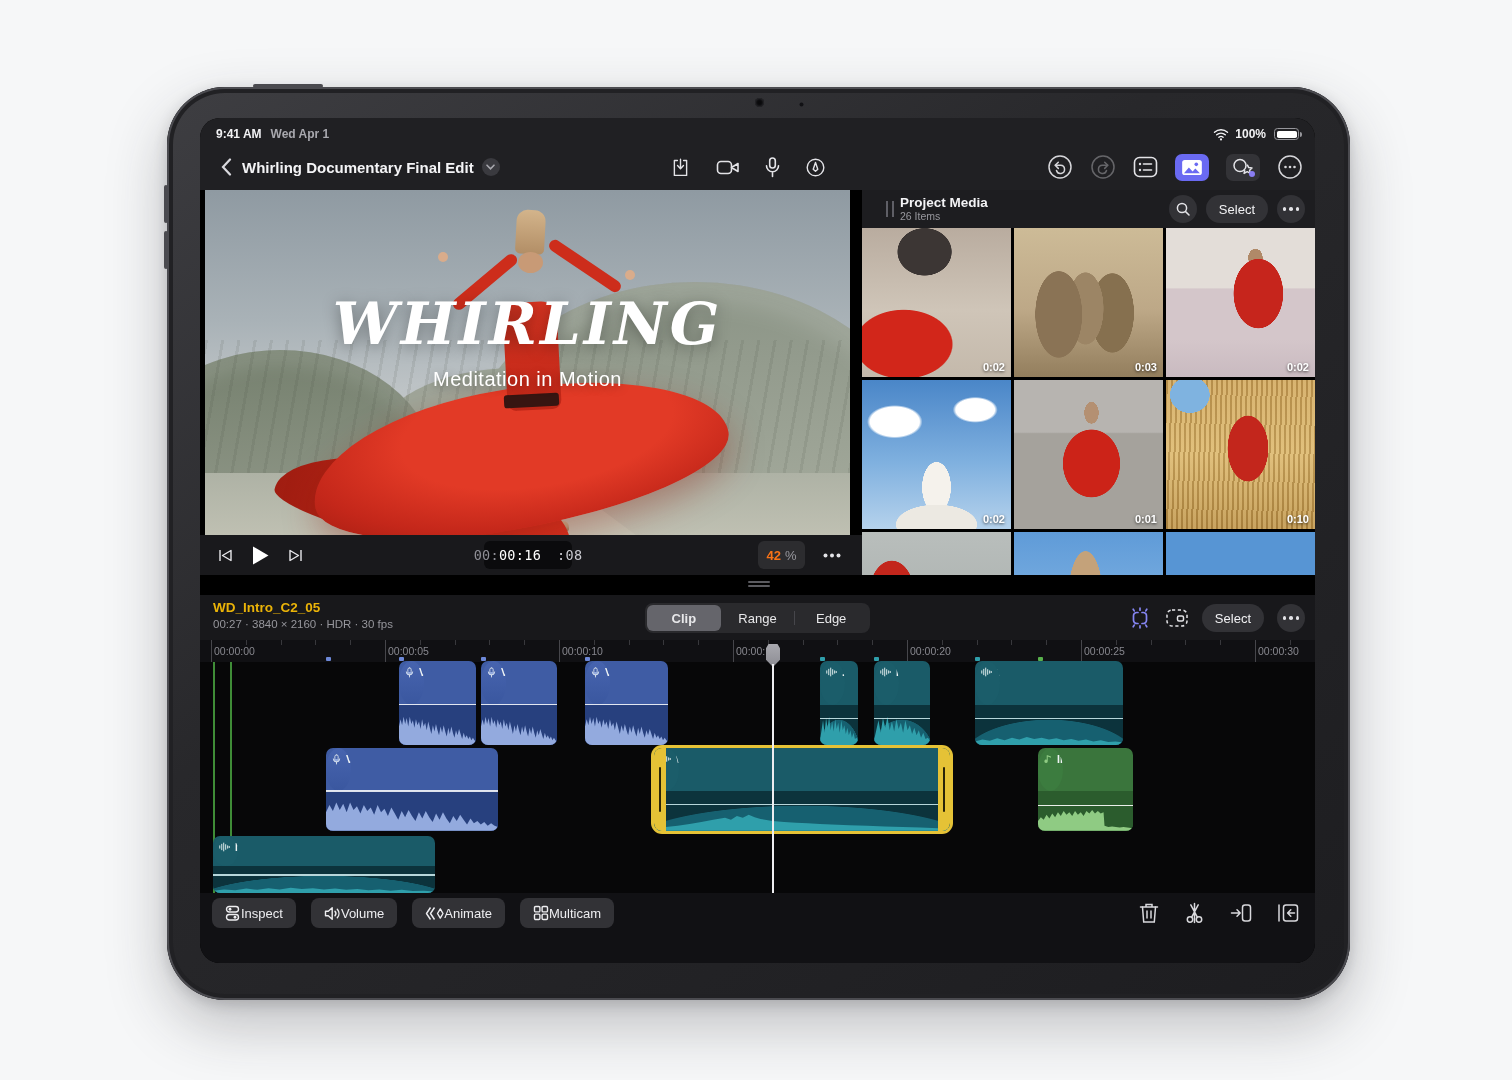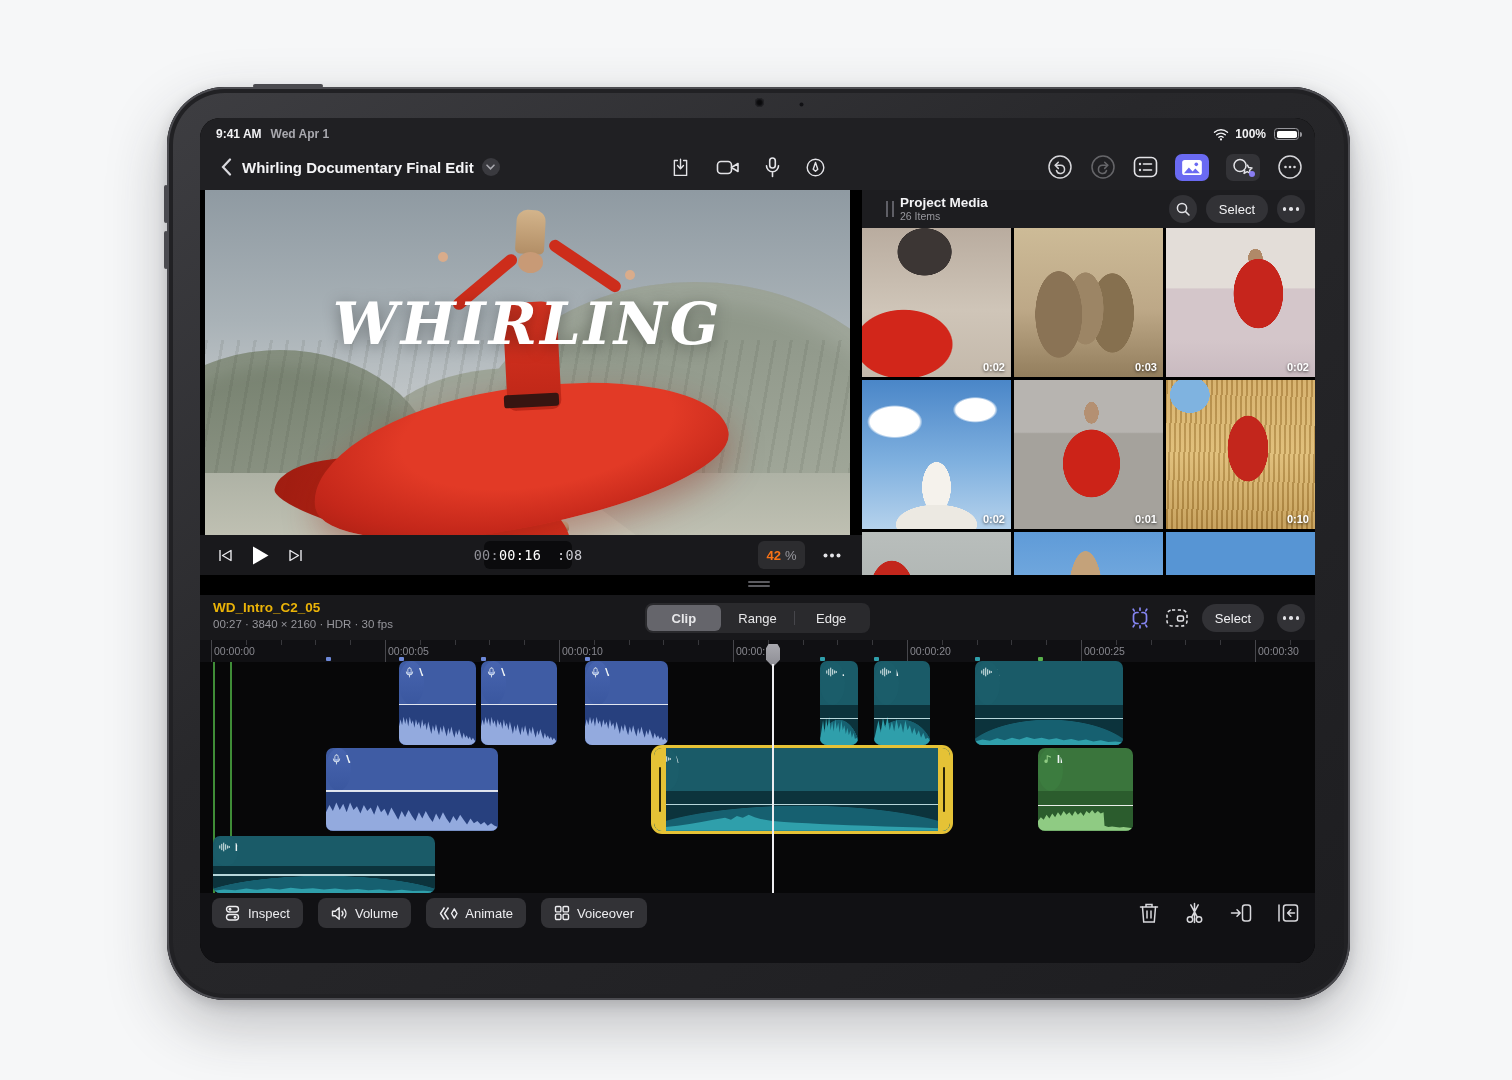--- a/index.html
+++ b/index.html
@@ -153,21 +153,21 @@
 .playhead{position:absolute;left:566px;top:4px;width:14px;height:249px;z-index:8;pointer-events:none;}
 .ph-handle{position:absolute;left:0;top:0;width:14px;height:23px;background:linear-gradient(180deg,#a9a9af,#8c8c93);clip-path:polygon(0 18%,18% 0,82% 0,100% 18%,100% 68%,50% 100%,0 68%);}
 .ph-line{position:absolute;left:6px;top:20px;width:1.5px;height:229px;background:#ededf0;}
 .jog{position:absolute;right:0;top:222px;width:58px;height:83px;background:#202023;border-radius:12px 0 0 12px;z-index:9;}
 .jog .bar{position:absolute;left:11px;top:7px;width:36px;height:5px;border-radius:3px;background:#55555a;}
 .jog svg{position:absolute;left:2px;top:17px;}
 
 
 .toolbar{position:absolute;left:0;top:775px;width:1115px;height:70px;background:#111114;}
 .tb-btns{position:absolute;left:12px;top:5px;display:flex;gap:15px;}
-.tbtn{height:30px;padding:0 13px;background:#323236;border-radius:8px;display:flex;align-items:center;gap:7px;font-size:13px;color:#ededf0;font-weight:500;}
+.tbtn{height:30px;padding:0 13px;background:#323236;border-radius:8px;display:flex;align-items:center;font-size:13px;color:#ededf0;font-weight:500;}
 .edit-icons{position:absolute;right:16px;top:5px;display:flex;gap:25px;align-items:center;height:30px;}
 .corner-arc{position:absolute;right:-16px;bottom:-14px;width:48px;height:48px;border:3px solid rgba(255,255,255,.95);border-radius:50%;clip-path:polygon(50% 50%,100% 20%,100% 100%,20% 100%);}
 svg{display:block;}
 </style>
 </head>
 <body>
 
 <div class="device">
   <div class="side-btn v1"></div>
   <div class="side-btn v2"></div>
@@ -307,20 +307,21 @@
         <div class="fig shoe s1"></div>
         <div class="fig shoe s2"></div>
         <div class="fig skirt-under"></div>
         <div class="fig skirt-main"></div>
         <div class="fig torso"></div>
         <div class="fig belt"></div>
         <div class="fig hat"></div>
         <div class="fig head"></div>
         <div class="vtitle">
           <div class="big">WHIRLING</div>
+          <div class="sub">Meditation in Motion</div>
         </div>
       </div>
       <div class="transport">
         <div class="tr-icons">
           <span class="ic">
               <svg width="15" height="15" viewBox="0 0 15 15" fill="none" stroke="#e8e8ec" stroke-width="1.4" stroke-linejoin="round">
                 <path d="M2 2v11"></path>
                 <path d="M13 2.5 4.5 7.5 13 12.5z"></path>
               </svg>
             </span>
@@ -677,21 +678,21 @@
         </span>
         <span class="tbtn">
           <span class="ic">
               <svg width="16" height="16" viewBox="0 0 16 16" fill="none" stroke="#ededf0" stroke-width="1.4">
                 <rect x="1.5" y="1.5" width="5.4" height="5.4" rx="1.2"></rect>
                 <rect x="9.1" y="1.5" width="5.4" height="5.4" rx="1.2"></rect>
                 <rect x="1.5" y="9.1" width="5.4" height="5.4" rx="1.2"></rect>
                 <rect x="9.1" y="9.1" width="5.4" height="5.4" rx="1.2"></rect>
               </svg>
             </span>
-          <span>Voiceover</span>
+          <span>Multicam</span>
         </span>
       </div>
       <div class="edit-icons">
         <span class="ic">
             <svg width="20" height="22" viewBox="0 0 20 22" fill="none" stroke="#d8d8dc" stroke-width="1.5" stroke-linecap="round">
               <path d="M1.5 5h17M7 5V2.5h6V5"></path>
               <path d="M3.5 5l1.2 15h10.6L16.5 5"></path>
               <path d="M8 9v7M12 9v7"></path>
             </svg>
           </span>

